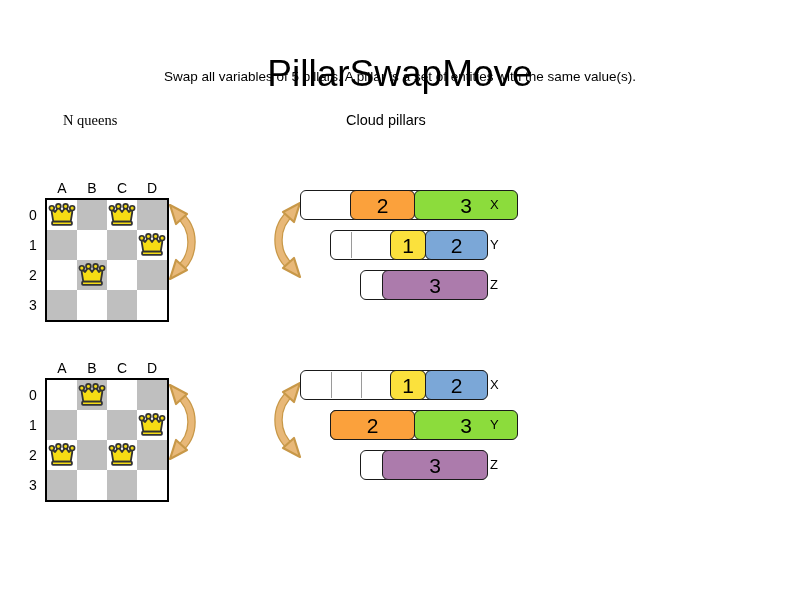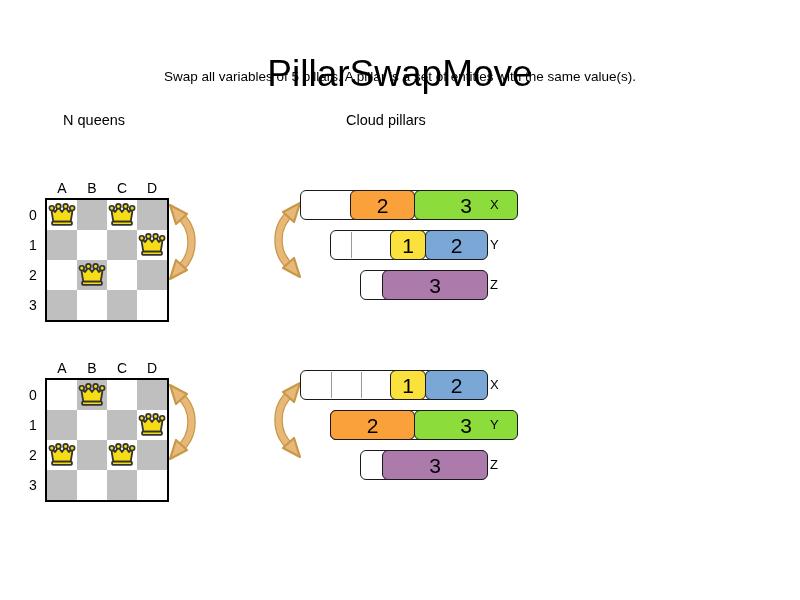--- a/index.html
+++ b/index.html
@@ -38,21 +38,21 @@
     line-height: 18px;
   }
 
   
   .section-heading {
     position: absolute;
     font-size: 14.5px;
     line-height: 18px;
     white-space: nowrap;
   }
-  #heading-nqueens  { top: 111px; left: 63px; }
+  #heading-nqueens  { top: 111px; left: 63px; font-family: Liberation Serif, serif; }
   #heading-cloud    { top: 111px; left: 346px; }
 
   
   .board-group { position: absolute; }
   #board-group-1 { top: 180px; left: 25px; }
   #board-group-2 { top: 360px; left: 25px; }
 
   .board {
     position: absolute;
     top: 18px;

